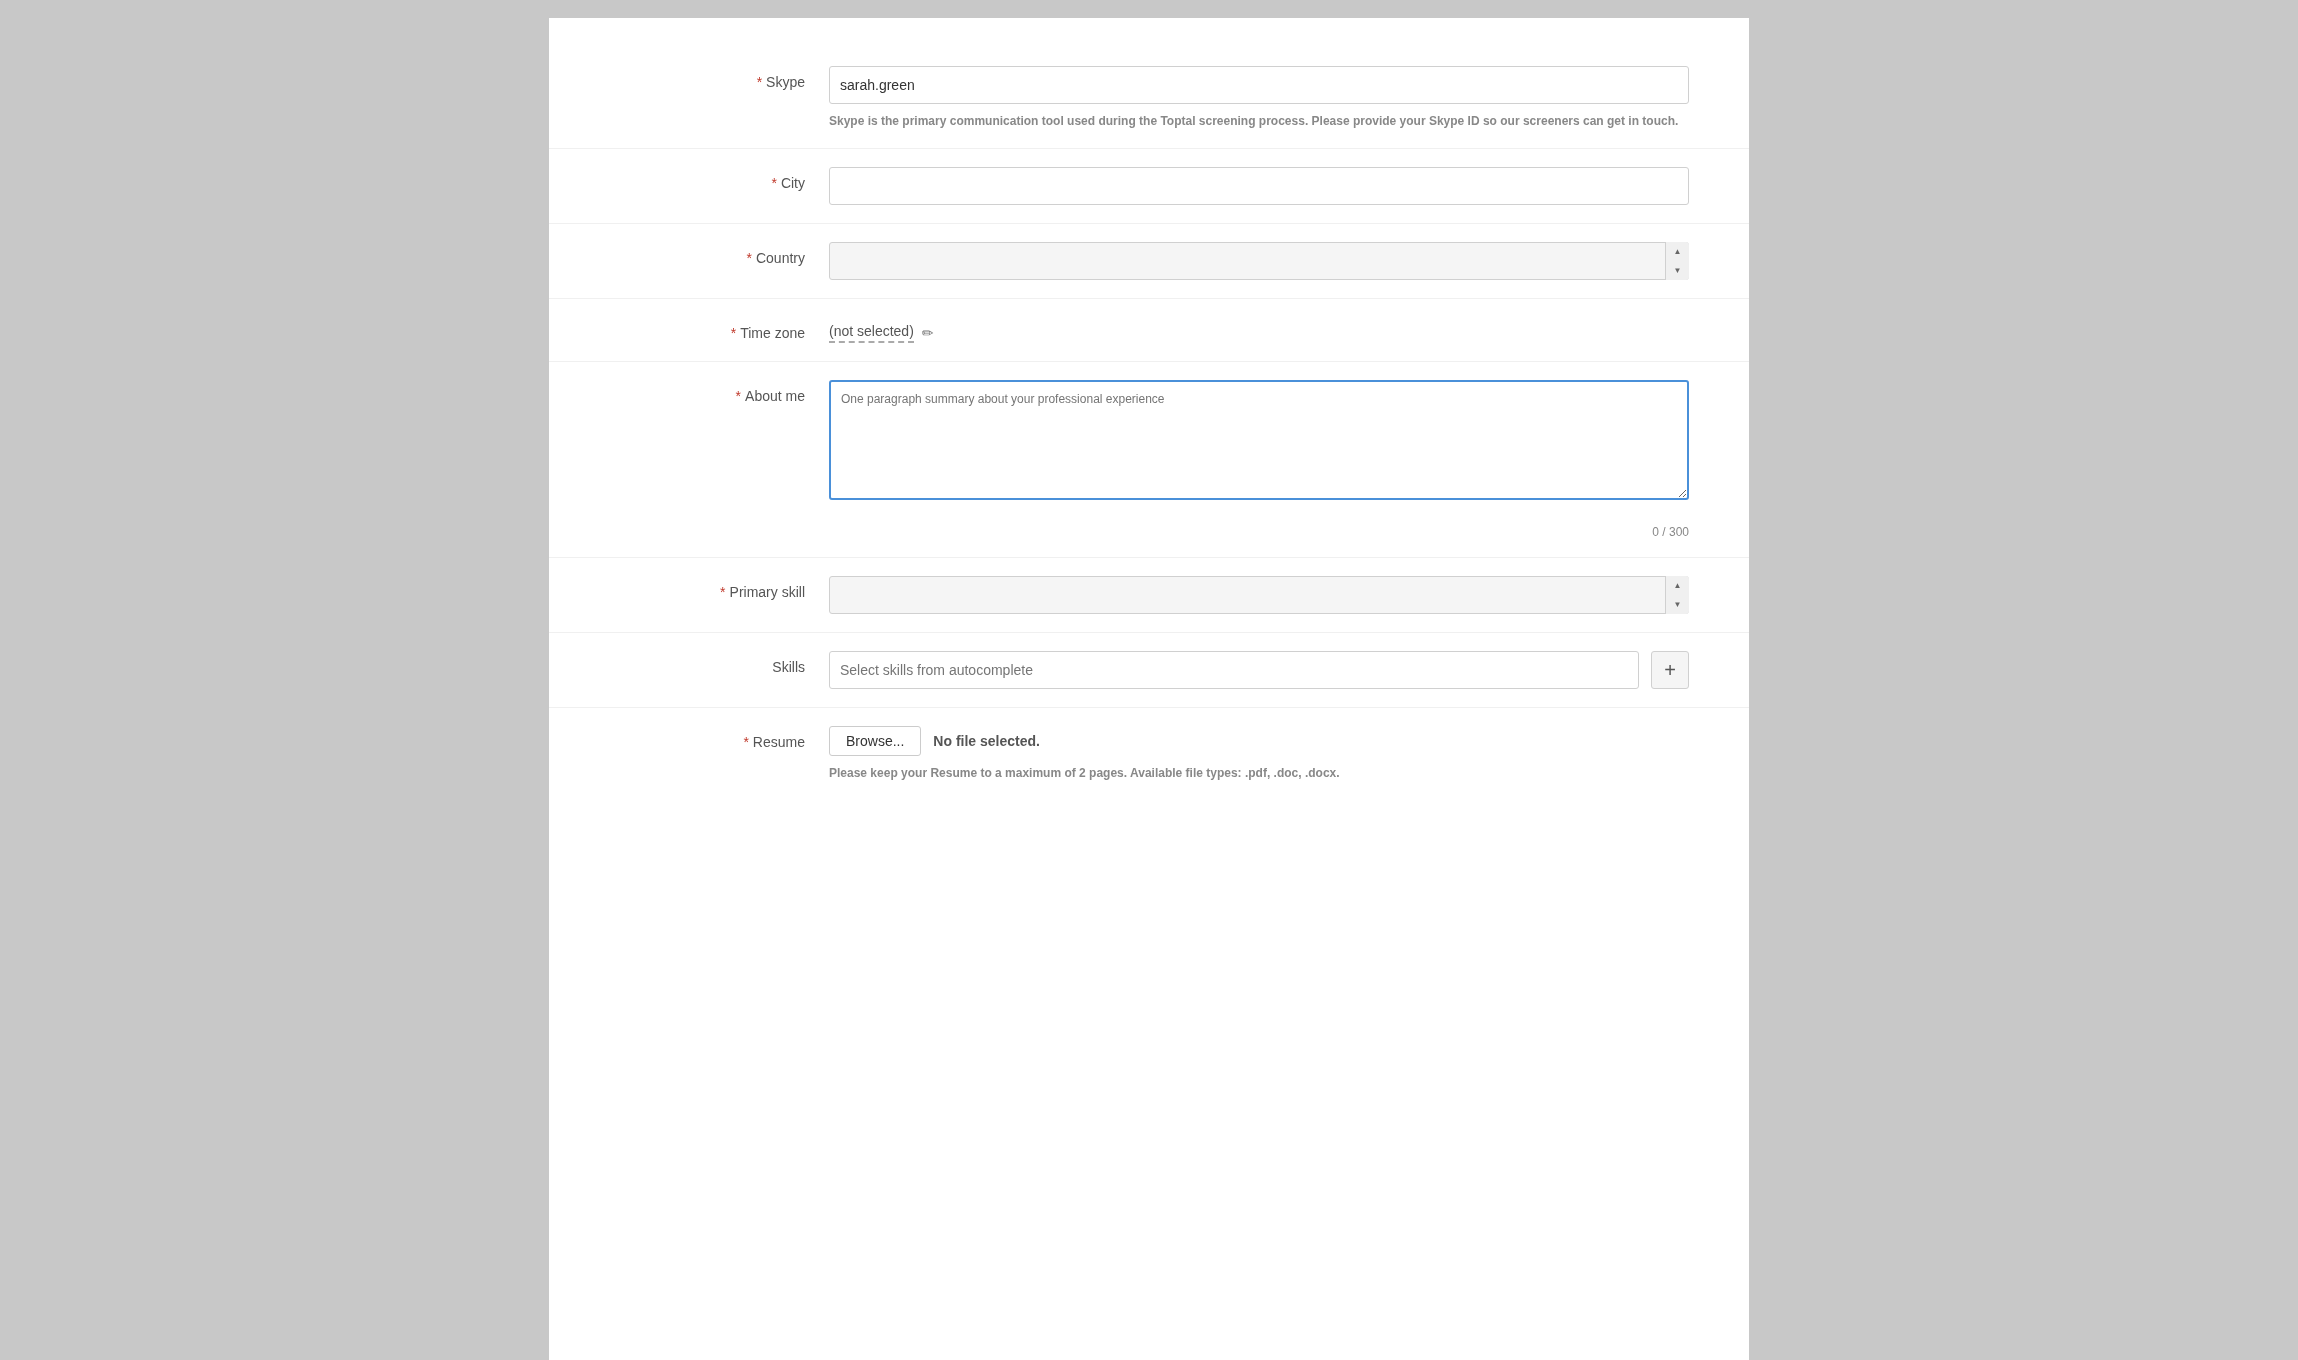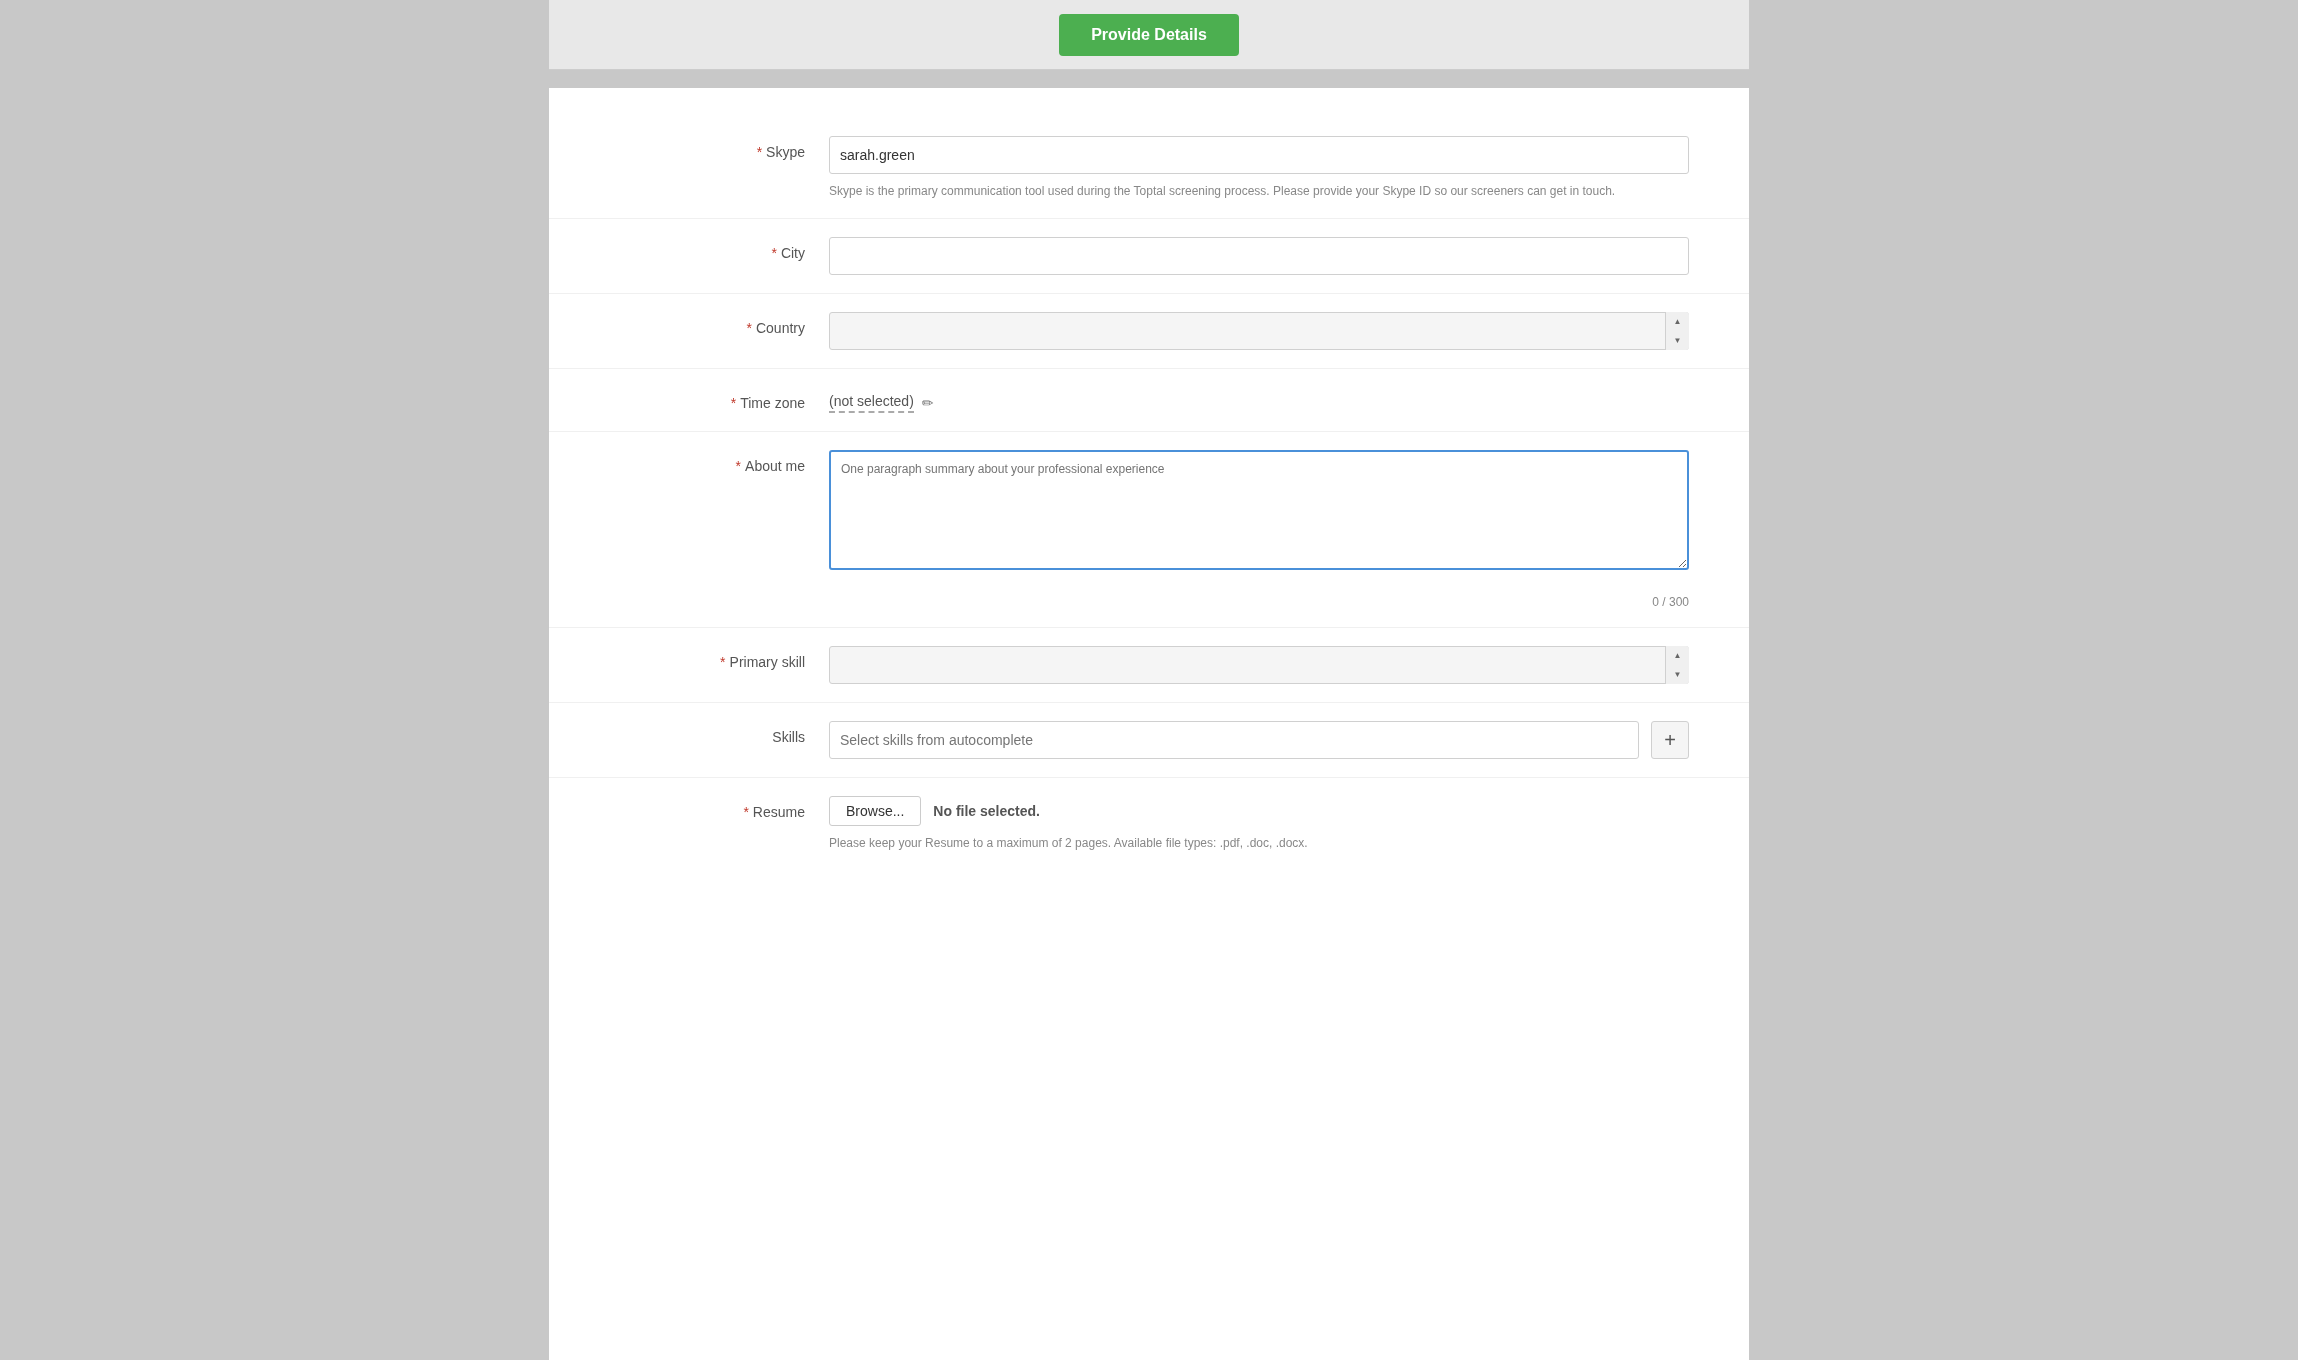--- a/index.html
+++ b/index.html
@@ -106,20 +106,21 @@
       color: #333;
       background-color: #ffffff;
       outline: none;
     }
 
     .hint-text {
       margin-top: 8px;
       font-size: 12px;
       color: #888;
       line-height: 1.5;
+      font-weight: bold;
     }
 
     
     .select-wrapper {
       position: relative;
       width: 100%;
     }
 
     .select-input {
       width: 100%;
@@ -301,23 +302,20 @@
   </style>
 </head>
 <body>
 
 <div class="page-wrapper">
 
   <div class="left-sidebar"></div>
 
   <div class="center-panel">
 
-    <div class="top-bar">
-      <button class="provide-details-btn">Provide Details</button>
-    </div>
 
     <div class="gray-bar"></div>
 
     <div class="form-content">
 
       <div class="form-row">
         <div class="form-label">
           <span class="required">*</span><span>Skype</span>
         </div>
         <div class="form-field">

